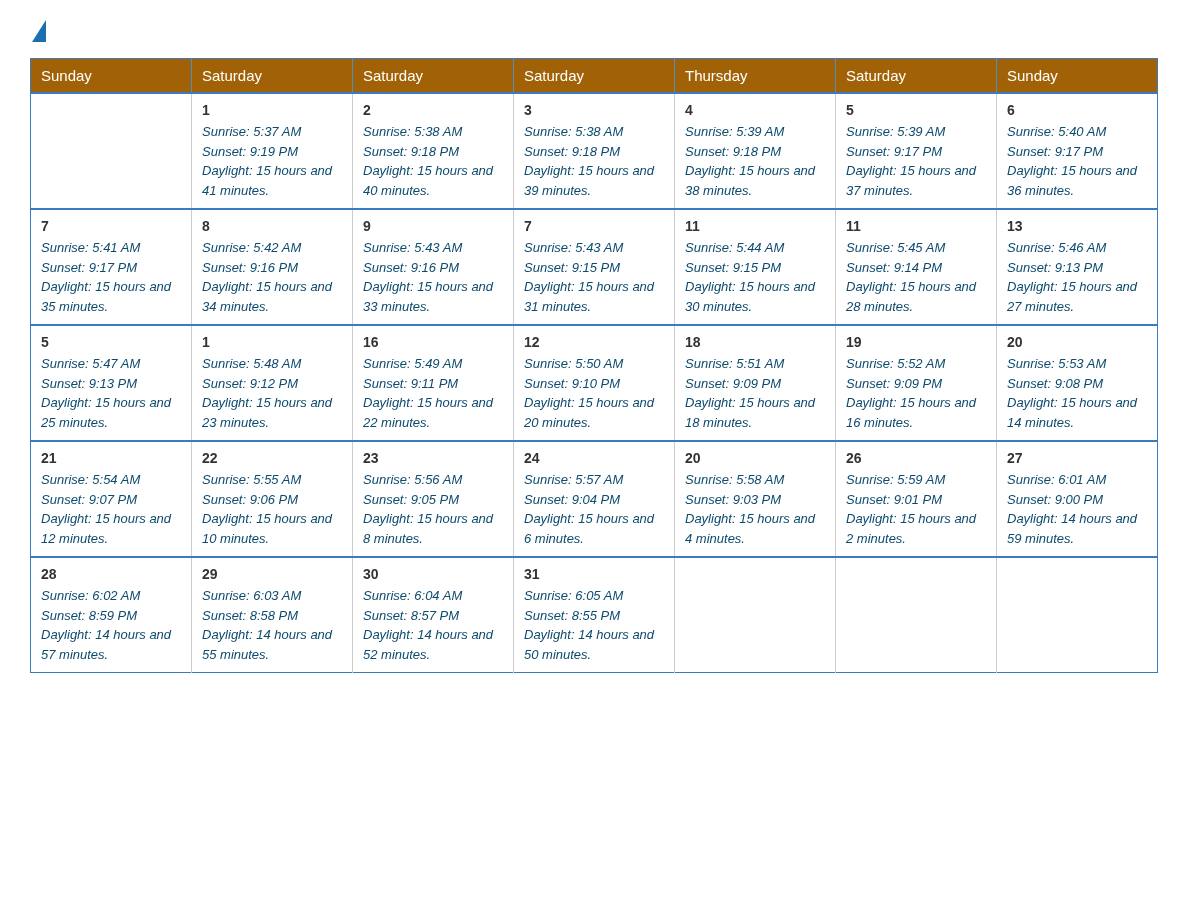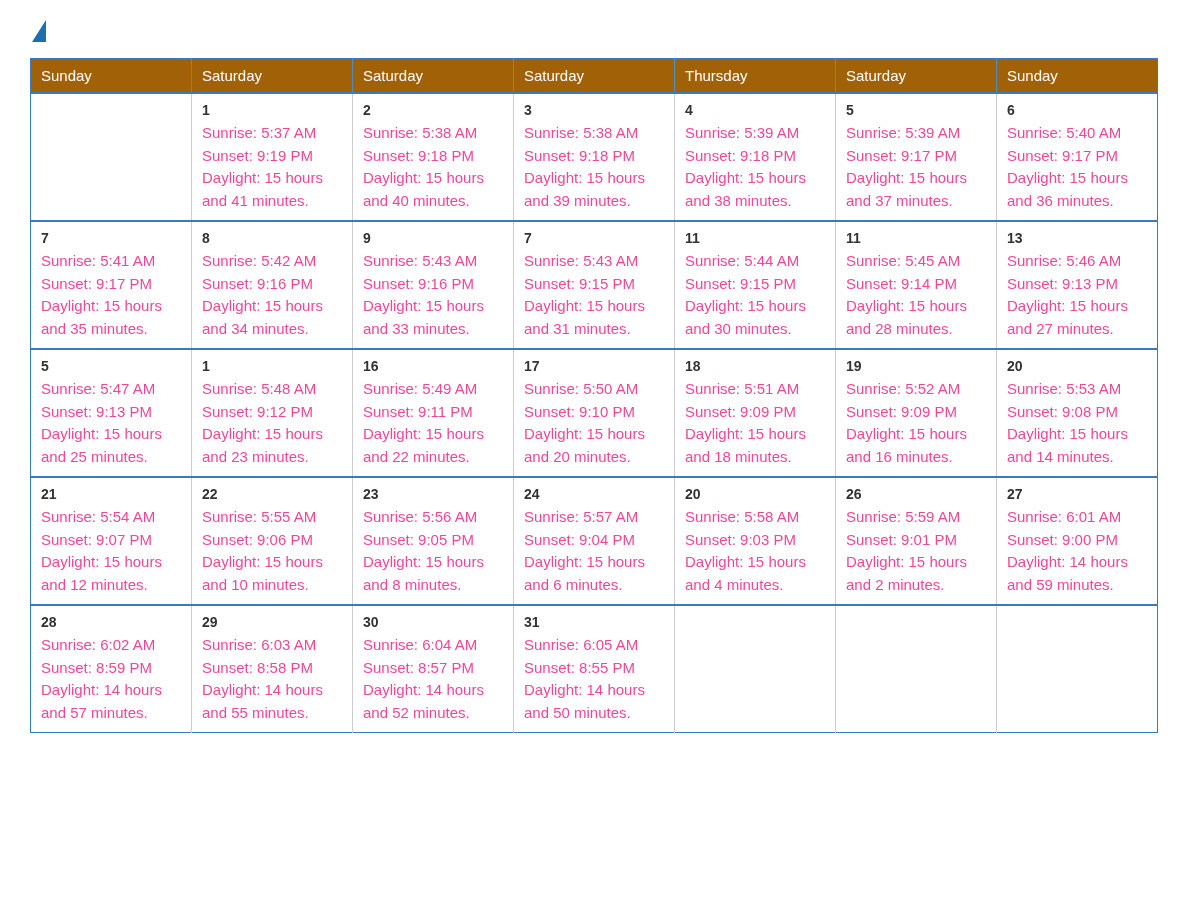--- a/index.html
+++ b/index.html
@@ -90,23 +90,24 @@
     tbody tr td:last-child {
       border-right: none;
     }
     .day-number {
       font-size: 14px;
       font-weight: bold;
       display: block;
       margin-bottom: 4px;
     }
     .day-info {
-      font-size: 15px;
+      font-size: 13px;
       line-height: 1.5;
-      color: #ec4899;
+      color: #0c4a6e;
+      font-style: italic;
     }
     .empty-cell {
       background: #fff;
     }
   </style>
 </head>
 <body>
 
 <div class="header">
   <div class="logo">
@@ -197,21 +198,21 @@
         </td>
         <td>
           <span class="day-number">1</span>
           <div class="day-info">Sunrise: 5:48 AM<br>Sunset: 9:12 PM<br>Daylight: 15 hours and 23 minutes.</div>
         </td>
         <td>
           <span class="day-number">16</span>
           <div class="day-info">Sunrise: 5:49 AM<br>Sunset: 9:11 PM<br>Daylight: 15 hours and 22 minutes.</div>
         </td>
         <td>
-          <span class="day-number">17</span>
+          <span class="day-number">12</span>
           <div class="day-info">Sunrise: 5:50 AM<br>Sunset: 9:10 PM<br>Daylight: 15 hours and 20 minutes.</div>
         </td>
         <td>
           <span class="day-number">18</span>
           <div class="day-info">Sunrise: 5:51 AM<br>Sunset: 9:09 PM<br>Daylight: 15 hours and 18 minutes.</div>
         </td>
         <td>
           <span class="day-number">19</span>
           <div class="day-info">Sunrise: 5:52 AM<br>Sunset: 9:09 PM<br>Daylight: 15 hours and 16 minutes.</div>
         </td>

